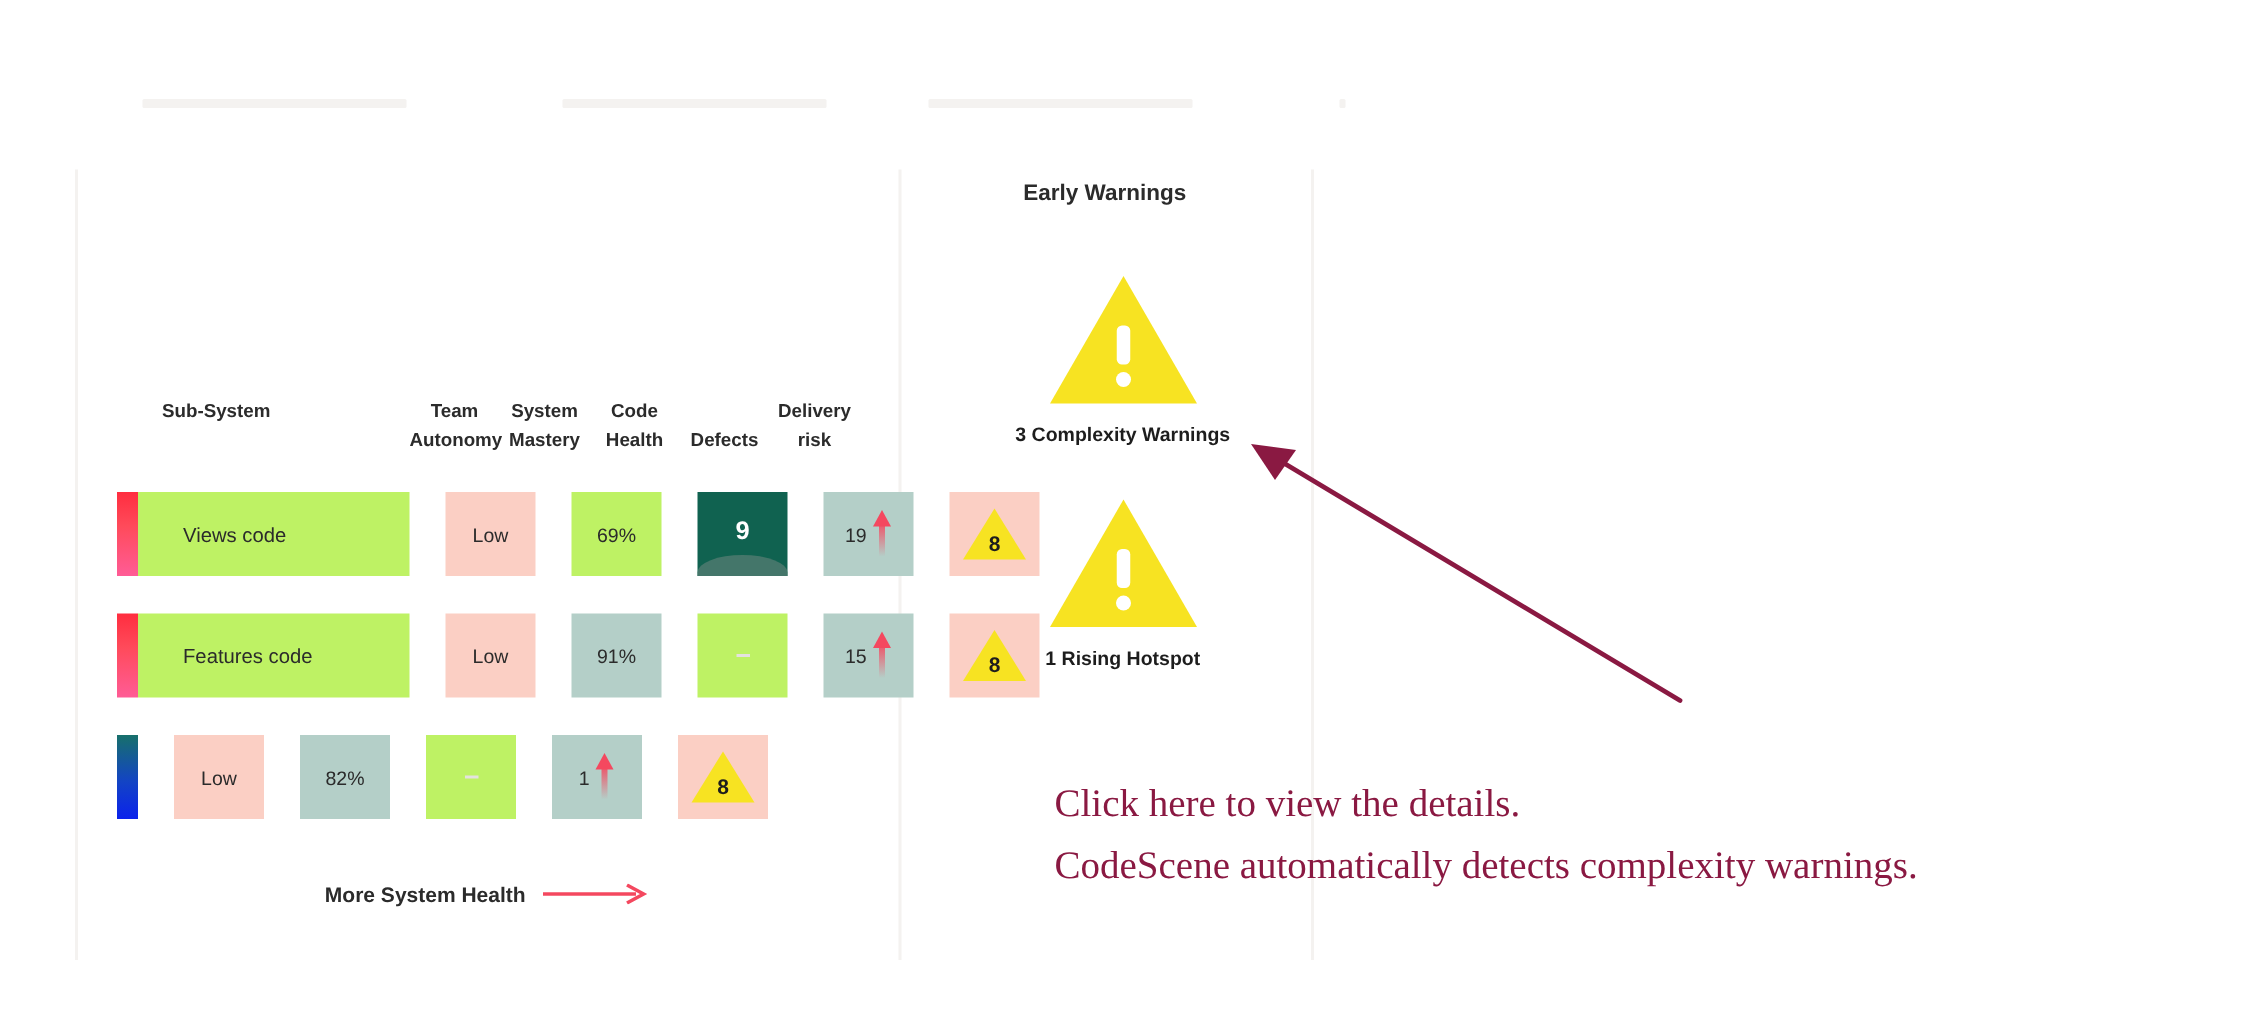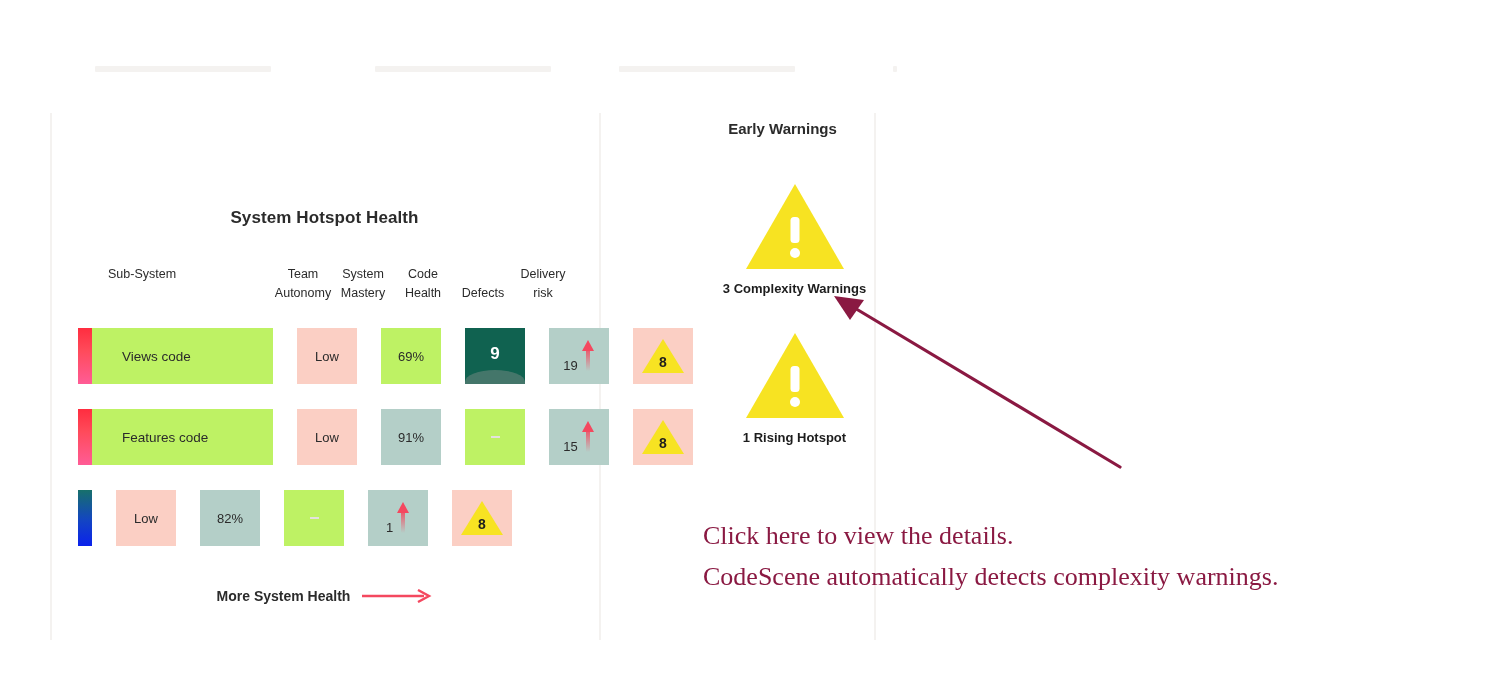--- a/index.html
+++ b/index.html
@@ -66,21 +66,21 @@
     width: 549px;
   }
   .thead {
     display: flex;
     align-items: flex-end;
     height: 50px;
     padding-left: 28px;
   }
   .th {
     font-size: 12.5px;
-    font-weight: normal;
+    font-weight: bold;
     color: #2b2b2b;
     line-height: 19px;
     text-align: center;
     box-sizing: border-box;
   }
   .th.subsystem {
     width: 195px;
     text-align: left;
     padding-left: 30px;
     padding-bottom: 19px;
@@ -150,21 +150,21 @@
     opacity: .85;
   }
   .cell-empty-dash {
     width: 9px;
     height: 2px;
     background: #e4e2de;
   }
 
   .defect-wrap {
     display: flex;
-    align-items: flex-end;
+    align-items: center;
     justify-content: center;
     gap: 3px;
   }
   .defect-num { font-size: 13px; }
   .up-arrow { display: block; }
 
   .risk-tri { display: block; }
 
   
   #more-link {
@@ -183,21 +183,20 @@
     color: #2b2b2b;
   }
 
   
   #warnings-panel {
     position: absolute;
     left: 599px;
     top: 113px;
     width: 275px;
     height: 527px;
-    margin-left: 46px;
   }
   #warnings-title {
     position: absolute;
     top: 7px;
     left: 0;
     width: 275px;
     text-align: center;
     font-size: 15px;
     font-weight: bold;
     color: #2b2b2b;
@@ -243,21 +242,20 @@
 <div class="skeleton-bar" id="sk2"></div>
 <div class="skeleton-bar" id="sk3"></div>
 <div class="skeleton-bar" id="sk4"></div>
 
 <div class="v-divider" id="vd-left"></div>
 <div class="v-divider" id="vd-mid"></div>
 <div class="v-divider" id="vd-right"></div>
 
 <div id="hotspot-panel">
 
-  <div class="panel-title">System Hotspot Health</div>
 
   <div id="hotspot-table">
 
     <div class="thead">
       <div class="th subsystem">Sub-System</div>
       <div class="th metric">
         <div>Team</div>
         <div>Autonomy</div>
       </div>
       <div class="th metric">

